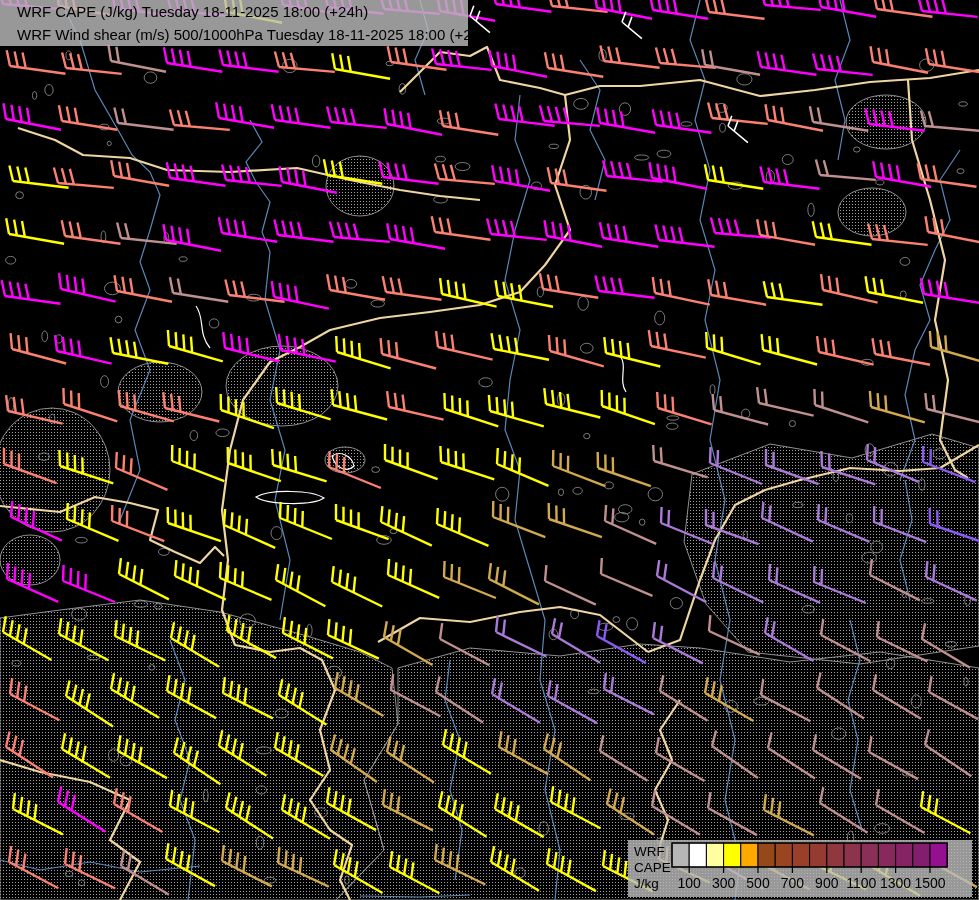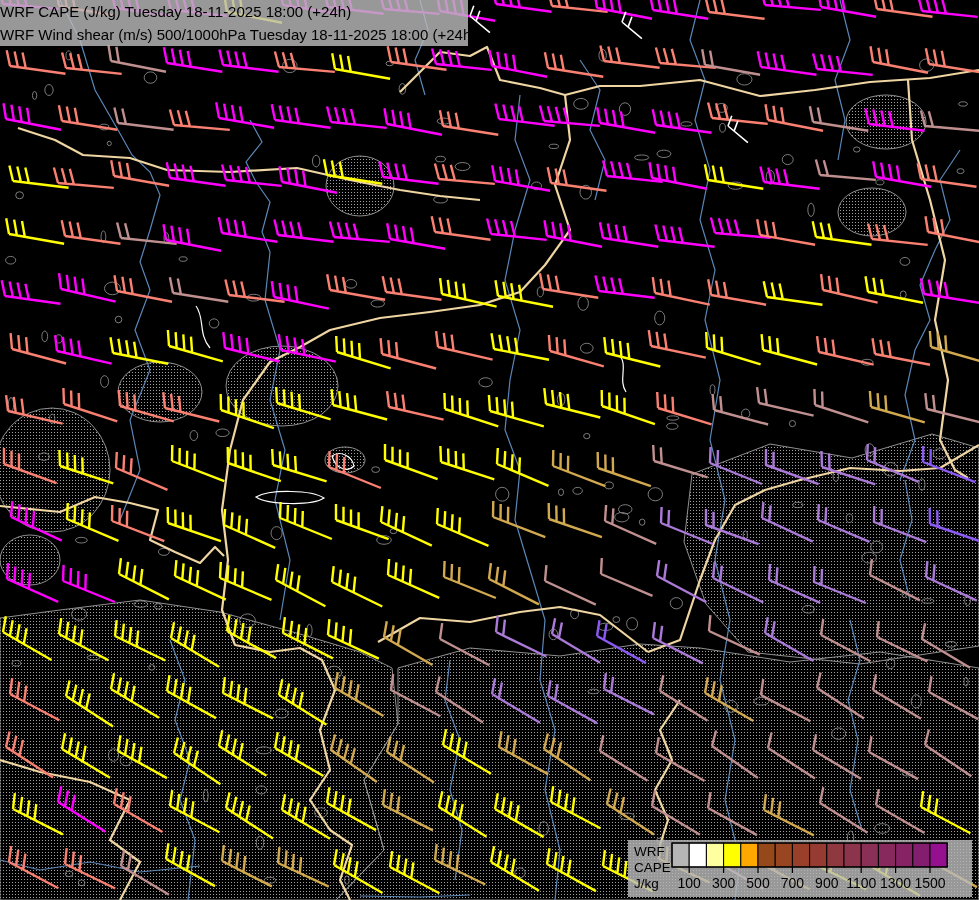--- a/index.html
+++ b/index.html
@@ -1,21 +1,21 @@
 <!DOCTYPE html>
 <html><head>
 <meta charset="utf-8">
 <style>
   html,body{margin:0;padding:0;background:#000;}
   #stage{position:relative;width:979px;height:900px;background:#000;overflow:hidden;
          font-family:"Liberation Sans",sans-serif;}
   #map-svg{position:absolute;left:0;top:0;}
   #title-box{position:absolute;left:0;top:0;width:468px;height:46px;
              background:rgba(186,186,186,0.82);color:#000;font-size:15px;
-             line-height:23px;padding-left:0;box-sizing:border-box;white-space:nowrap;}
+             line-height:23px;padding-left:17px;box-sizing:border-box;white-space:nowrap;}
   .tline{height:23px;overflow:hidden;}
 </style>
 </head>
 <body>
 <div id="stage">
 
 <svg id="map-svg" width="979" height="900" viewBox="0 0 979 900">
   <defs>
     <pattern id="stip" width="3" height="3" patternUnits="userSpaceOnUse">
       <rect x="0" y="0" width="1" height="1" fill="#9f9f9f"></rect>

